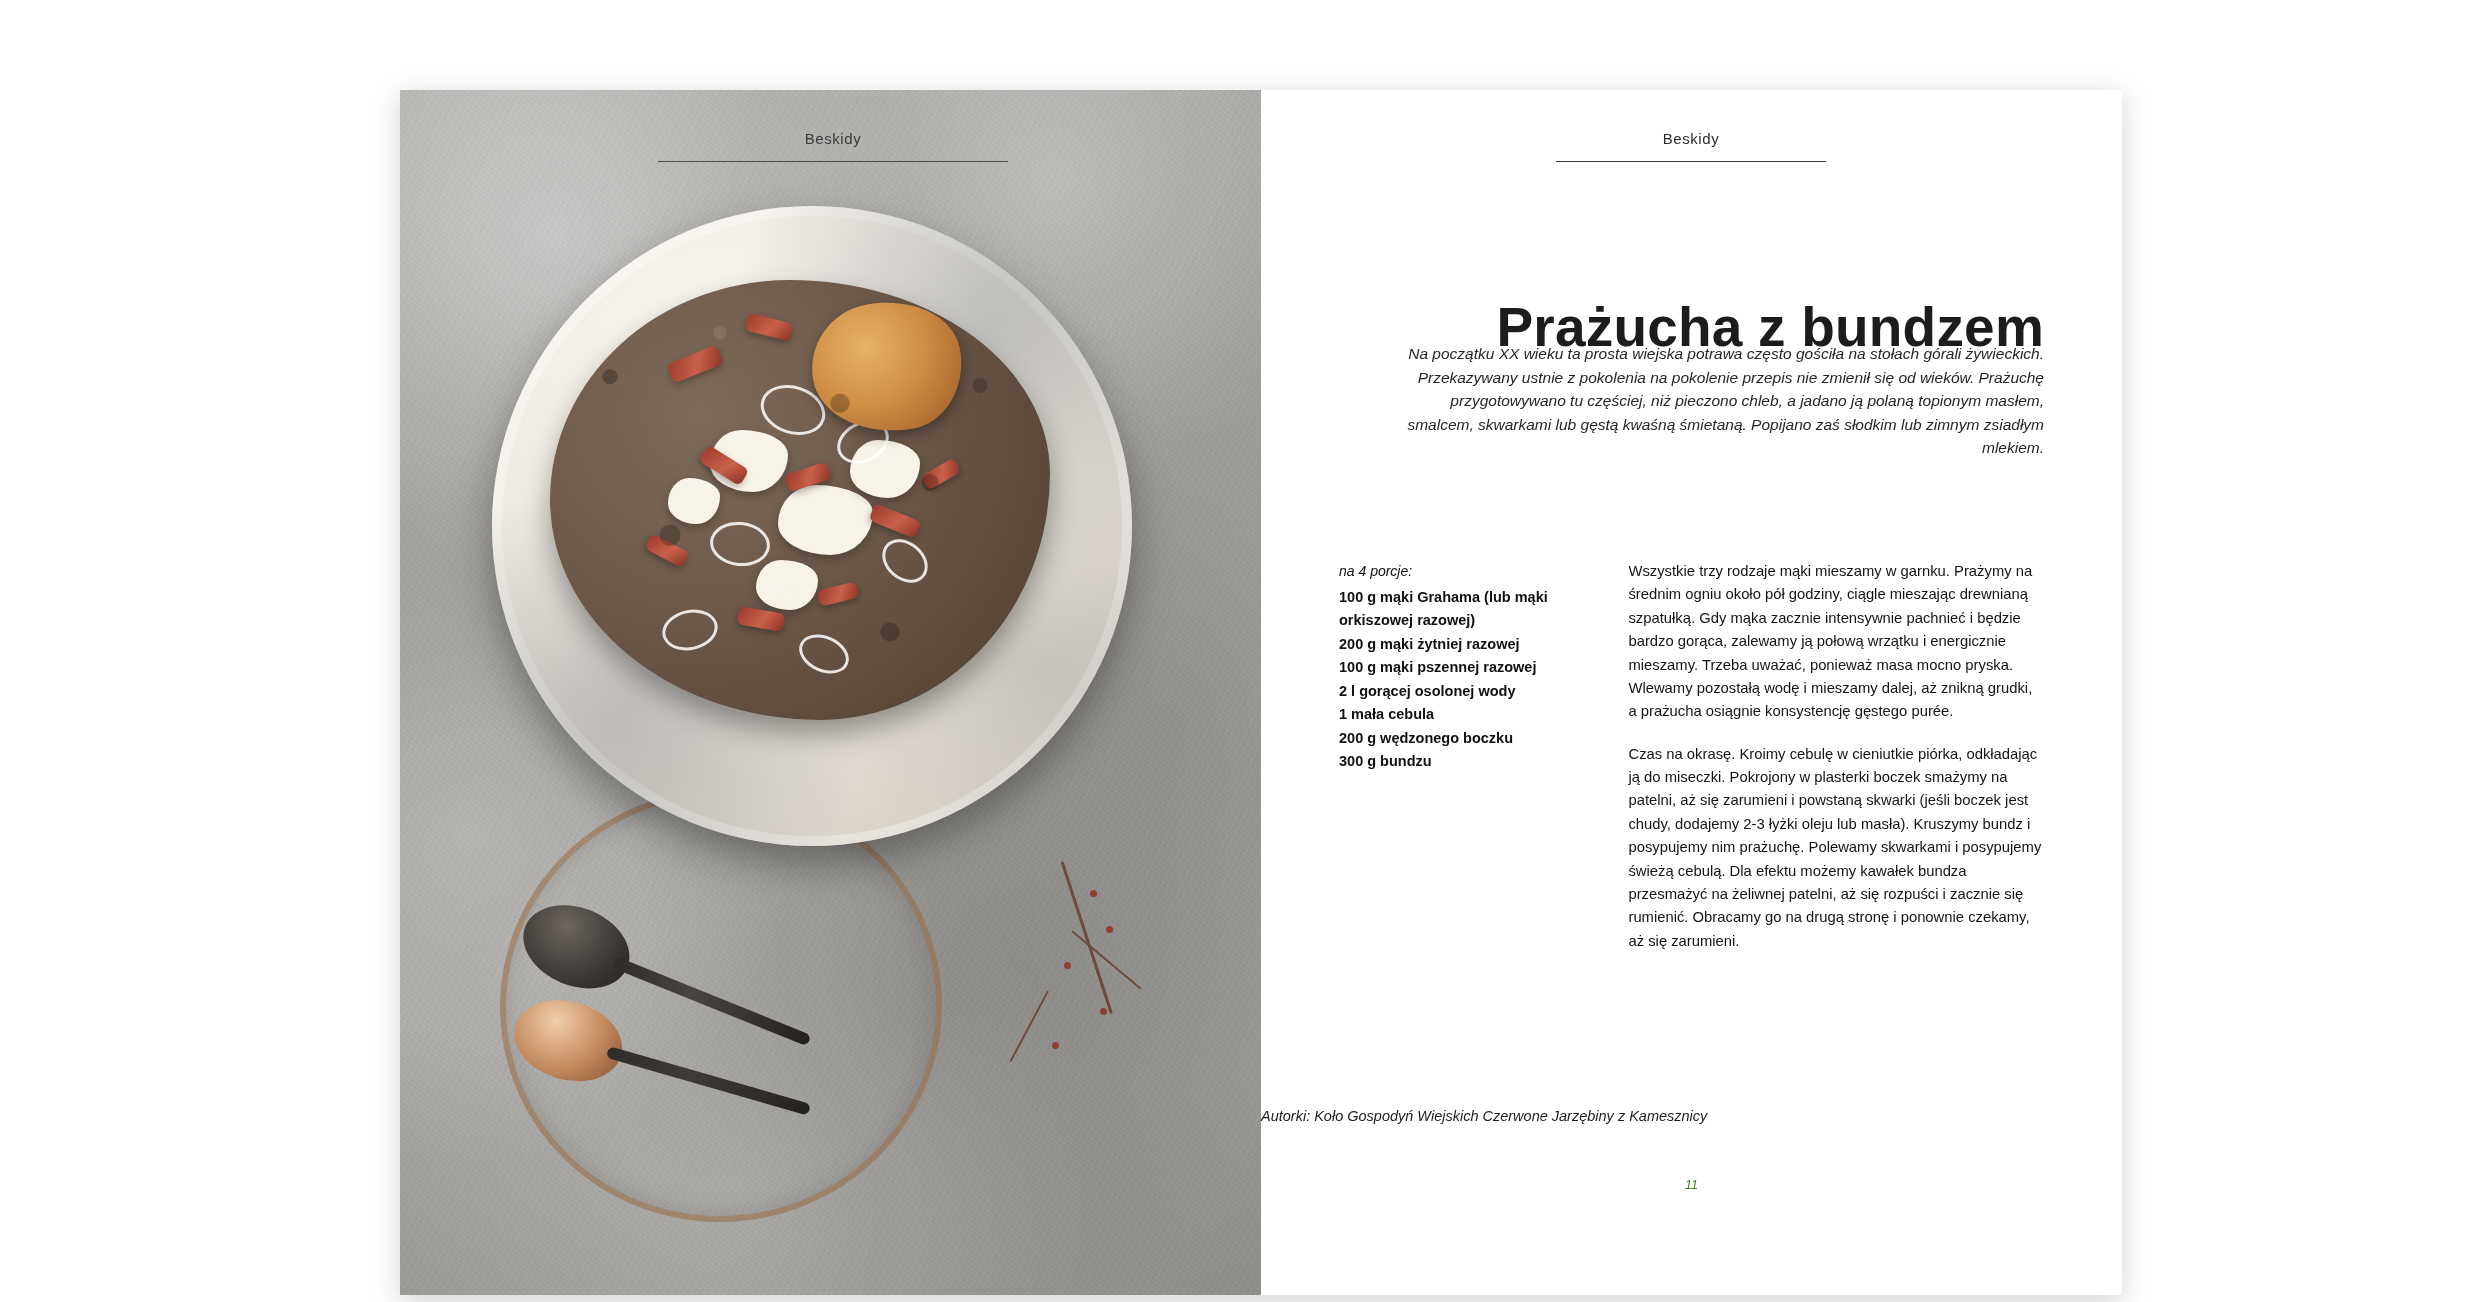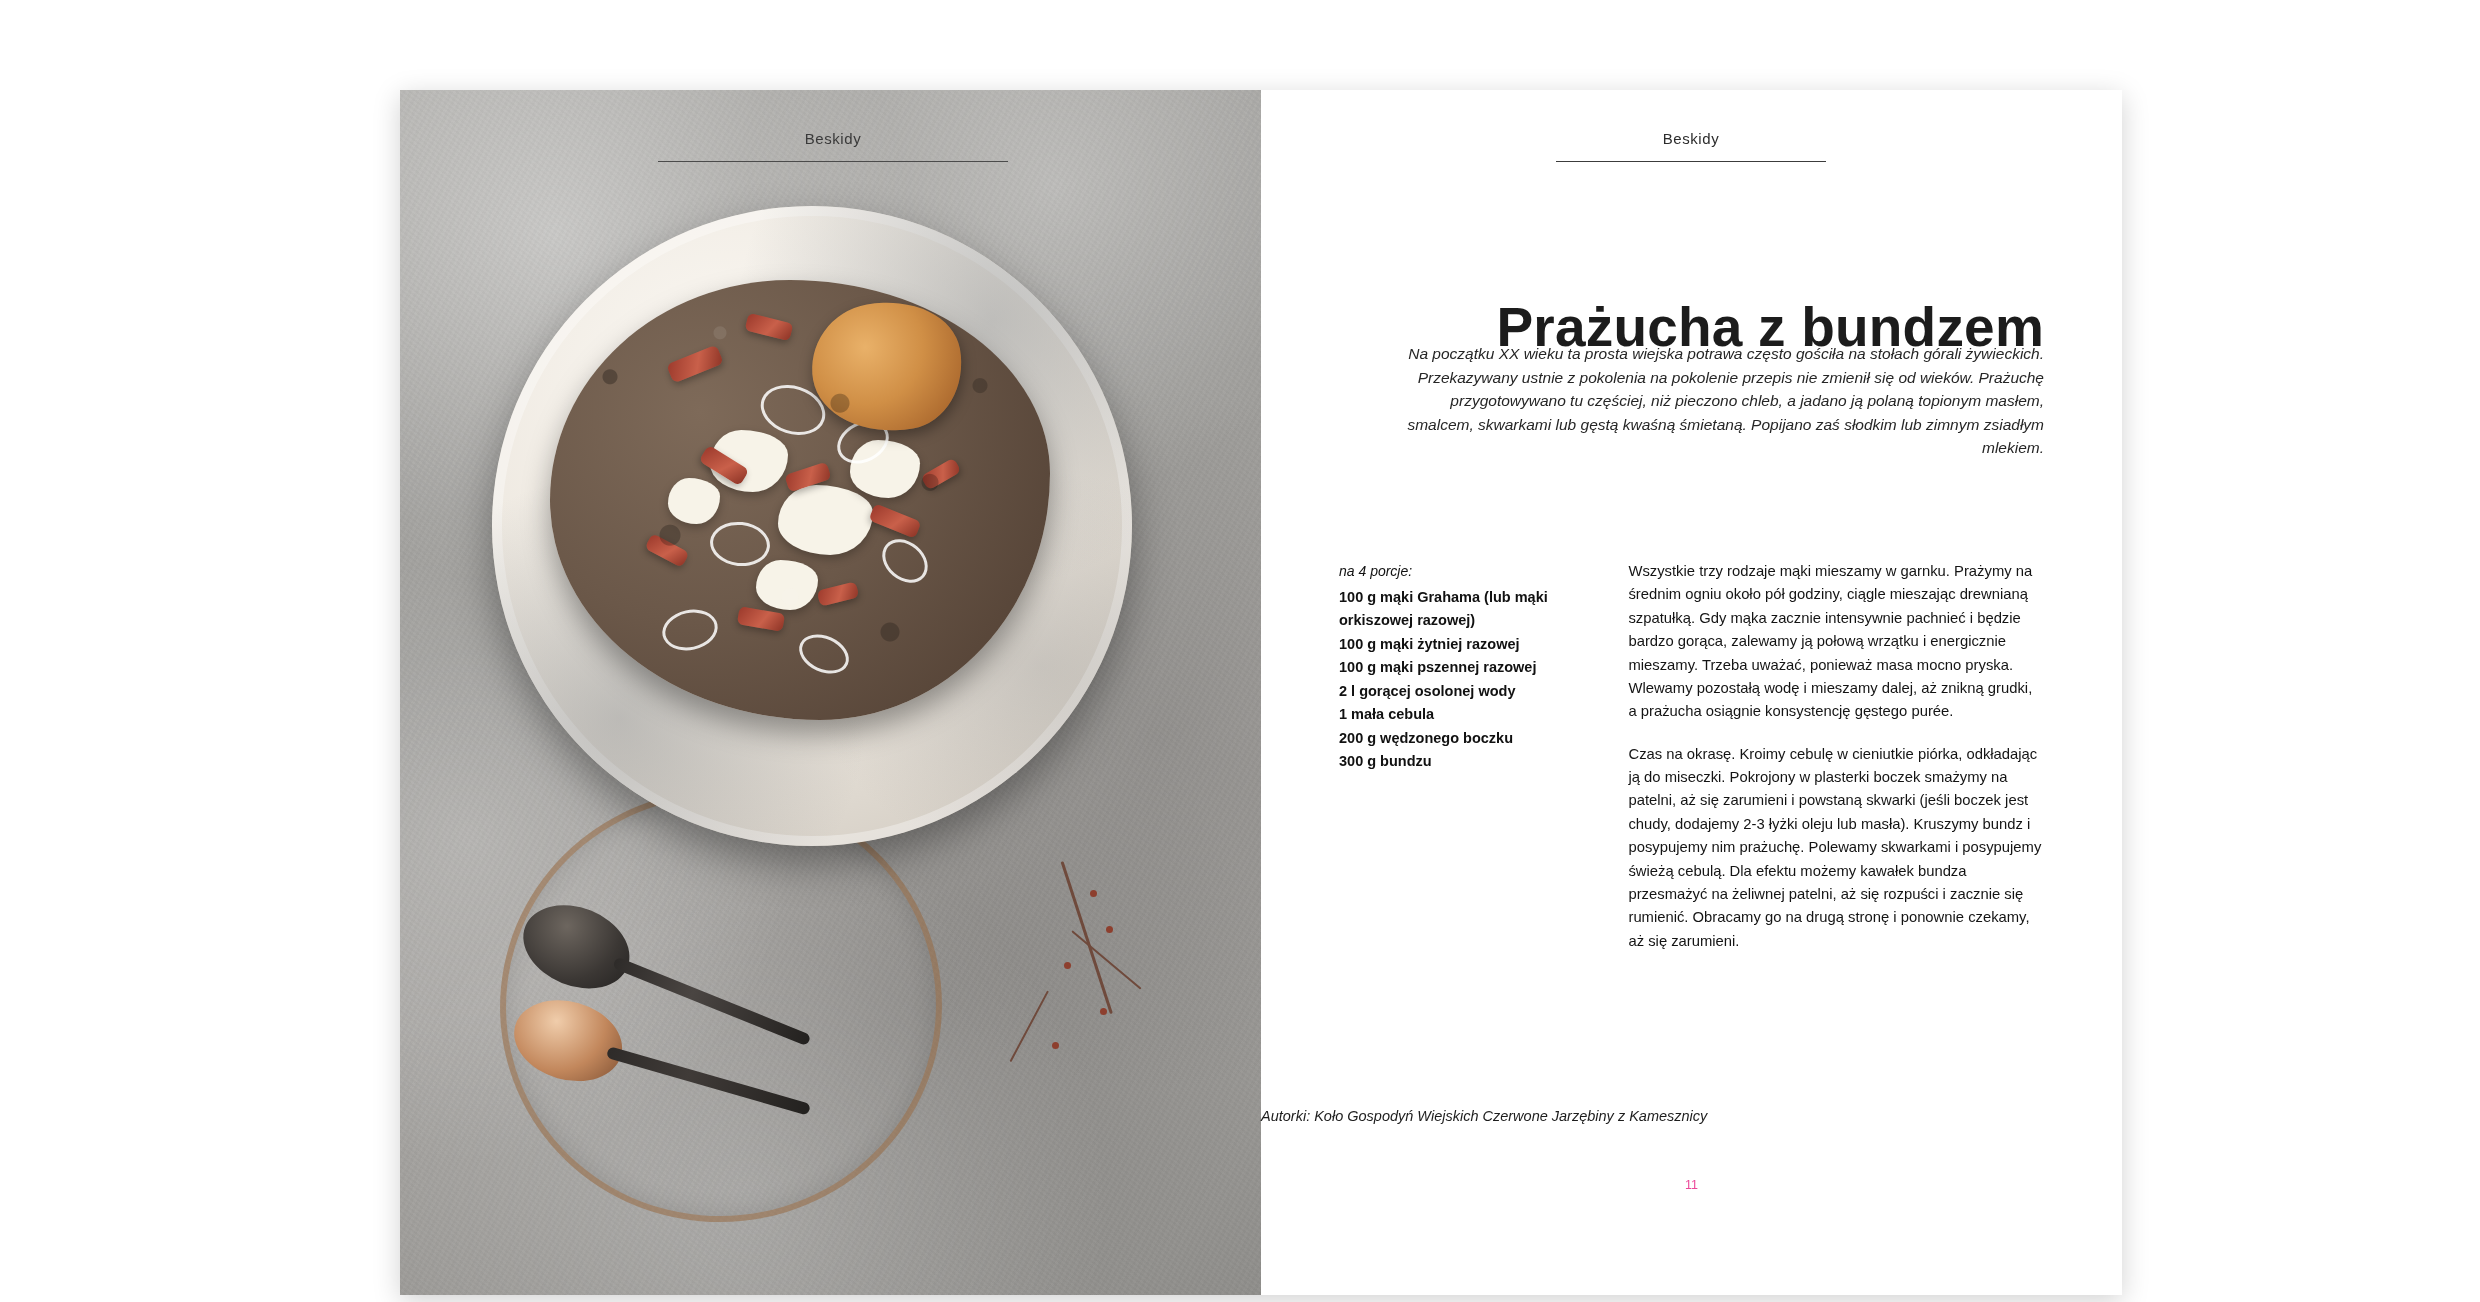--- a/index.html
+++ b/index.html
@@ -259,21 +259,22 @@
     font-style: italic;
     font-size: 14.5px;
     color: #1d1d1d;
   }
   .page-number {
     position: absolute;
     left: 0; right: 0;
     top: 1088px;
     text-align: center;
     font-size: 12.5px;
-    color: #ec4899;
+    color: #4d7c0f;
+    font-style: italic;
   }
 </style>
 </head>
 <body>
 
 <div class="page-wrap">
 
   <div class="spread">
 
     <div class="page-left">
@@ -349,21 +350,21 @@
       <h1 class="recipe-title">Prażucha z bundzem</h1>
 
       <div class="recipe-intro">Na początku XX wieku ta prosta wiejska potrawa często gościła na stołach górali żywieckich. Przekazywany ustnie z pokolenia na pokolenie przepis nie zmienił się od wieków. Prażuchę przygotowywano tu częściej, niż pieczono chleb, a jadano ją polaną topionym masłem, smalcem, skwarkami lub gęstą kwaśną śmietaną. Popijano zaś słodkim lub zimnym zsiadłym mlekiem.</div>
 
       <div class="cols">
 
         <div class="col-ingredients">
           <div class="serv">na 4 porcje:</div>
           <ul>
             <li>100 g mąki Grahama (lub mąki orkiszowej razowej)</li>
-            <li>100 g mąki żytniej razowej</li>
+            <li>200 g mąki żytniej razowej</li>
             <li>100 g mąki pszennej razowej</li>
             <li>2 l gorącej osolonej wody</li>
             <li>1 mała cebula</li>
             <li>200 g wędzonego boczku</li>
             <li>300 g bundzu</li>
           </ul>
         </div>
 
         <div class="col-steps">
           <p>Wszystkie trzy rodzaje mąki mieszamy w garnku. Prażymy na średnim ogniu około pół godziny, ciągle mieszając drewnianą szpatułką. Gdy mąka zacznie intensywnie pachnieć i będzie bardzo gorąca, zalewamy ją połową wrzątku i energicznie mieszamy. Trzeba uważać, ponieważ masa mocno pryska. Wlewamy pozostałą wodę i mieszamy dalej, aż znikną grudki, a prażucha osiągnie konsystencję gęstego purée.</p>

